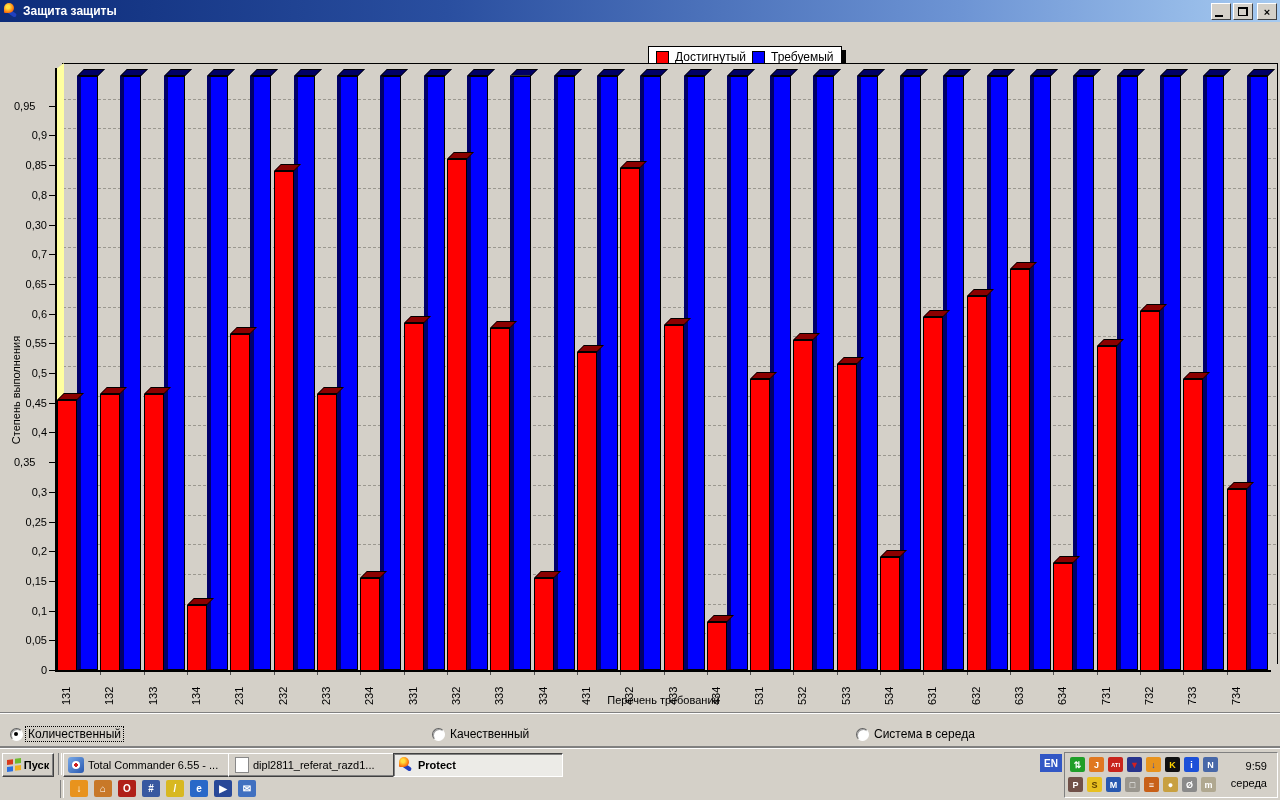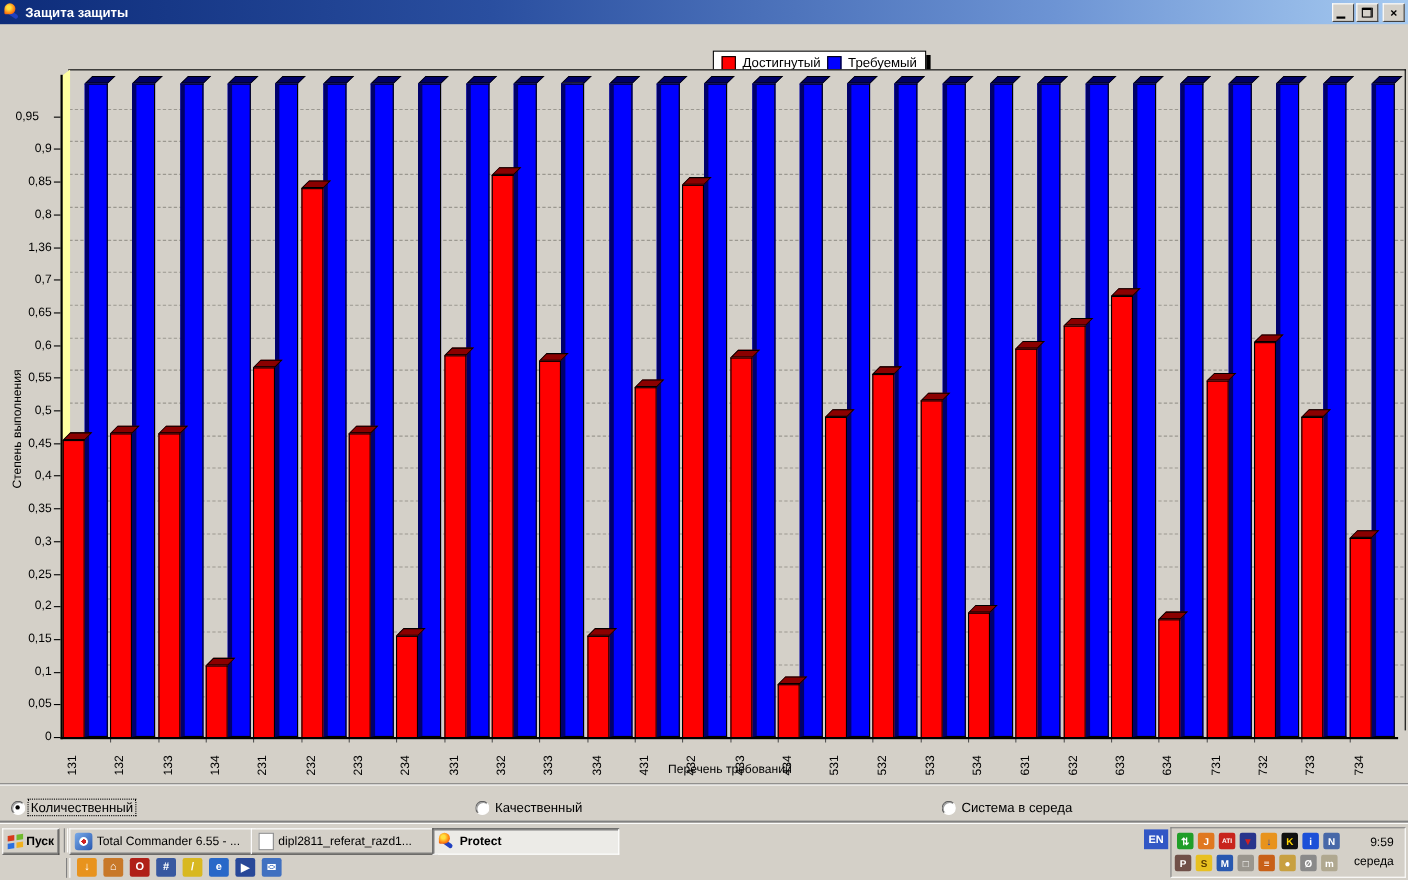--- a/index.html
+++ b/index.html
@@ -305,37 +305,37 @@
         <div style="position: absolute; left: 14px; top: 605px; width: 33px; text-align: right; font-size: 11px; z-index: 5;">0,1</div>
         <div style="position: absolute; left: 49px; top: 581px; width: 6px; height: 1px; background: rgb(0, 0, 0); z-index: 5;"></div>
         <div style="position: absolute; left: 14px; top: 575px; width: 33px; text-align: right; font-size: 11px; z-index: 5;">0,15</div>
         <div style="position: absolute; left: 49px; top: 551px; width: 6px; height: 1px; background: rgb(0, 0, 0); z-index: 5;"></div>
         <div style="position: absolute; left: 14px; top: 545px; width: 33px; text-align: right; font-size: 11px; z-index: 5;">0,2</div>
         <div style="position: absolute; left: 49px; top: 522px; width: 6px; height: 1px; background: rgb(0, 0, 0); z-index: 5;"></div>
         <div style="position: absolute; left: 14px; top: 516px; width: 33px; text-align: right; font-size: 11px; z-index: 5;">0,25</div>
         <div style="position: absolute; left: 49px; top: 492px; width: 6px; height: 1px; background: rgb(0, 0, 0); z-index: 5;"></div>
         <div style="position: absolute; left: 14px; top: 486px; width: 33px; text-align: right; font-size: 11px; z-index: 5;">0,3</div>
         <div style="position: absolute; left: 49px; top: 462px; width: 6px; height: 1px; background: rgb(0, 0, 0); z-index: 5;"></div>
-        <div style="position: absolute; left: 14px; top: 456px; width: 33px; text-align: right; font-size: 11px; z-index: 5;">0,35</div>
+        <div style="position: absolute; left: 14px; top: 456px; width: 33px; font-size: 11px; z-index: 5;">0,35</div>
         <div style="position: absolute; left: 49px; top: 432px; width: 6px; height: 1px; background: rgb(0, 0, 0); z-index: 5;"></div>
         <div style="position: absolute; left: 14px; top: 426px; width: 33px; text-align: right; font-size: 11px; z-index: 5;">0,4</div>
         <div style="position: absolute; left: 49px; top: 403px; width: 6px; height: 1px; background: rgb(0, 0, 0); z-index: 5;"></div>
         <div style="position: absolute; left: 14px; top: 397px; width: 33px; text-align: right; font-size: 11px; z-index: 5;">0,45</div>
         <div style="position: absolute; left: 49px; top: 373px; width: 6px; height: 1px; background: rgb(0, 0, 0); z-index: 5;"></div>
         <div style="position: absolute; left: 14px; top: 367px; width: 33px; text-align: right; font-size: 11px; z-index: 5;">0,5</div>
         <div style="position: absolute; left: 49px; top: 343px; width: 6px; height: 1px; background: rgb(0, 0, 0); z-index: 5;"></div>
         <div style="position: absolute; left: 14px; top: 337px; width: 33px; text-align: right; font-size: 11px; z-index: 5;">0,55</div>
         <div style="position: absolute; left: 49px; top: 314px; width: 6px; height: 1px; background: rgb(0, 0, 0); z-index: 5;"></div>
         <div style="position: absolute; left: 14px; top: 308px; width: 33px; text-align: right; font-size: 11px; z-index: 5;">0,6</div>
         <div style="position: absolute; left: 49px; top: 284px; width: 6px; height: 1px; background: rgb(0, 0, 0); z-index: 5;"></div>
         <div style="position: absolute; left: 14px; top: 278px; width: 33px; text-align: right; font-size: 11px; z-index: 5;">0,65</div>
         <div style="position: absolute; left: 49px; top: 254px; width: 6px; height: 1px; background: rgb(0, 0, 0); z-index: 5;"></div>
         <div style="position: absolute; left: 14px; top: 248px; width: 33px; text-align: right; font-size: 11px; z-index: 5;">0,7</div>
         <div style="position: absolute; left: 49px; top: 225px; width: 6px; height: 1px; background: rgb(0, 0, 0); z-index: 5;"></div>
-        <div style="position: absolute; left: 14px; top: 219px; width: 33px; text-align: right; font-size: 11px; z-index: 5;">1,36</div>
+        <div style="position: absolute; left: 14px; top: 219px; width: 33px; text-align: right; font-size: 11px; z-index: 5;">0,30</div>
         <div style="position: absolute; left: 49px; top: 195px; width: 6px; height: 1px; background: rgb(0, 0, 0); z-index: 5;"></div>
         <div style="position: absolute; left: 14px; top: 189px; width: 33px; text-align: right; font-size: 11px; z-index: 5;">0,8</div>
         <div style="position: absolute; left: 49px; top: 165px; width: 6px; height: 1px; background: rgb(0, 0, 0); z-index: 5;"></div>
         <div style="position: absolute; left: 14px; top: 159px; width: 33px; text-align: right; font-size: 11px; z-index: 5;">0,85</div>
         <div style="position: absolute; left: 49px; top: 135px; width: 6px; height: 1px; background: rgb(0, 0, 0); z-index: 5;"></div>
         <div style="position: absolute; left: 14px; top: 129px; width: 33px; text-align: right; font-size: 11px; z-index: 5;">0,9</div>
         <div style="position: absolute; left: 49px; top: 106px; width: 6px; height: 1px; background: rgb(0, 0, 0); z-index: 5;"></div>
         <div style="position: absolute; left: 14px; top: 100px; width: 33px; text-align: left; font-size: 11px; z-index: 5;">0,95</div>
       </div>
     <div class="x-title">Перечень требований</div>

